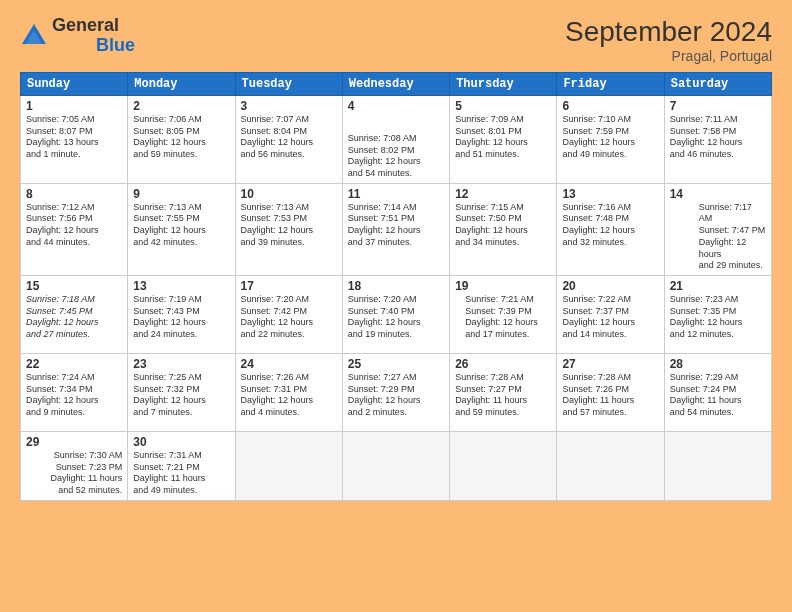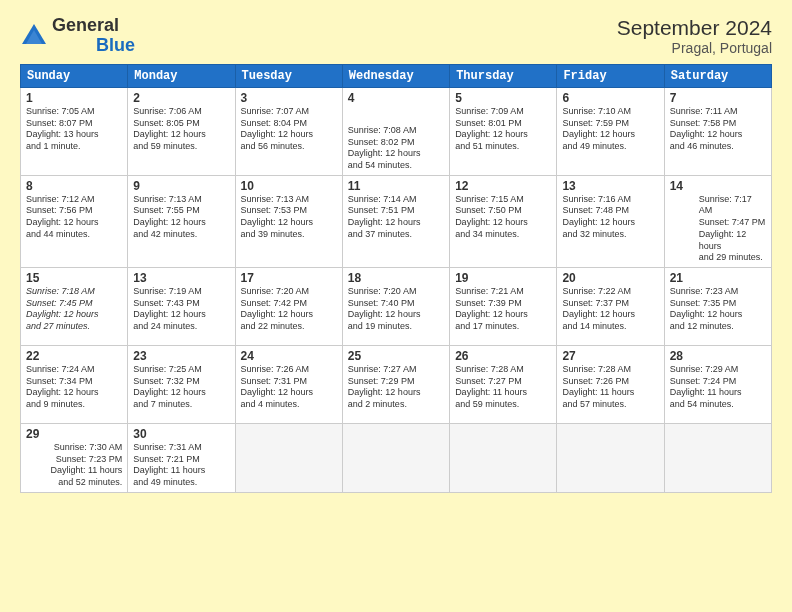--- a/index.html
+++ b/index.html
@@ -7,21 +7,21 @@
       font-family: Arial, sans-serif;
       background: #fff;
       width: 792px;
       height: 612px;
       overflow: hidden;
     }
     .page {
       width: 792px;
       height: 612px;
       padding: 16px 20px 10px 20px;
-      background: #fef9c3;
+      background: #fdba74;
     }
     .header {
       display: flex;
       justify-content: space-between;
       align-items: flex-start;
       margin-bottom: 8px;
     }
     .logo {
       display: flex;
       align-items: center;
@@ -44,21 +44,21 @@
     }
     .logo-icon {
       width: 28px;
       height: 28px;
       margin-right: 4px;
     }
     .title-section {
       text-align: right;
     }
     .month-title {
-      font-size: 21px;
+      font-size: 28px;
       font-weight: normal;
       color: #333;
     }
     .location {
       font-size: 14px;
       color: #555;
     }
     .calendar {
       width: 100%;
       border-collapse: collapse;
@@ -264,21 +264,21 @@
           </td>
           <td>
             <span class="day-num">18</span>
             <div class="day-info" style="white-space: pre-line;">Sunrise: 7:20 AM
 Sunset: 7:40 PM
 Daylight: 12 hours
 and 19 minutes.</div>
           </td>
           <td>
             <span class="day-num">19</span>
-            <div class="day-info" style="white-space: pre-line;">Sunrise: 7:21 AM
+            <div class="day-info" style="white-space: pre-line; margin-left: 10px;">Sunrise: 7:21 AM
 Sunset: 7:39 PM
 Daylight: 12 hours
 and 17 minutes.</div>
           </td>
           <td>
             <span class="day-num">20</span>
             <div class="day-info" style="white-space: pre-line;">Sunrise: 7:22 AM
 Sunset: 7:37 PM
 Daylight: 12 hours
 and 14 minutes.</div>

